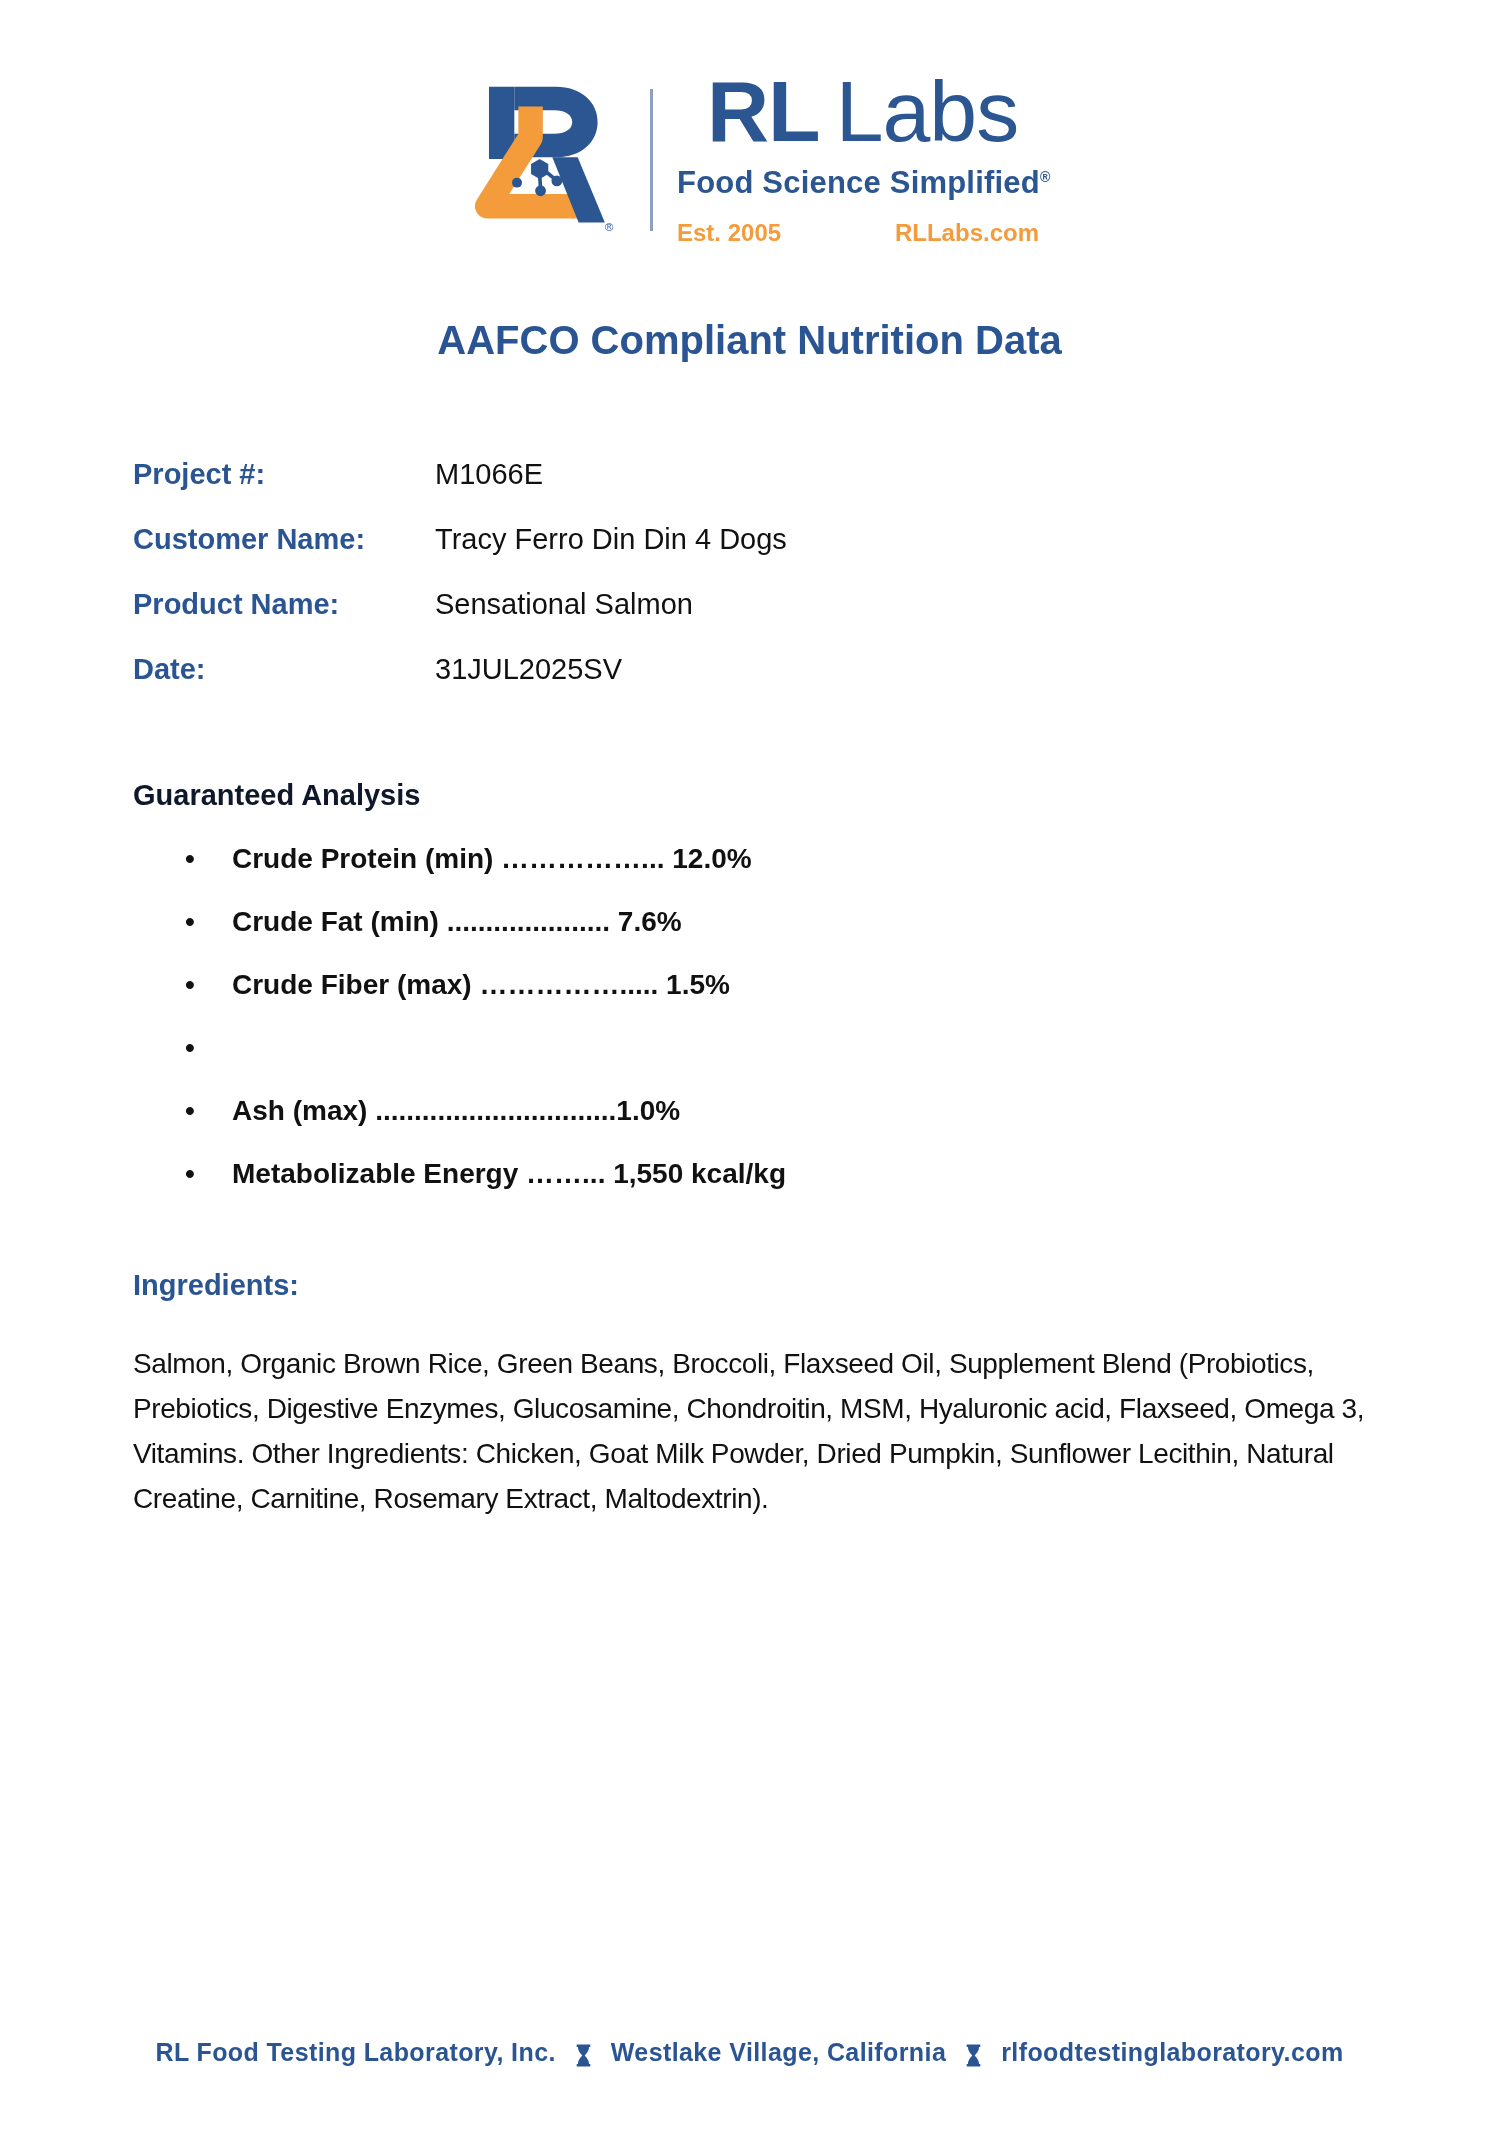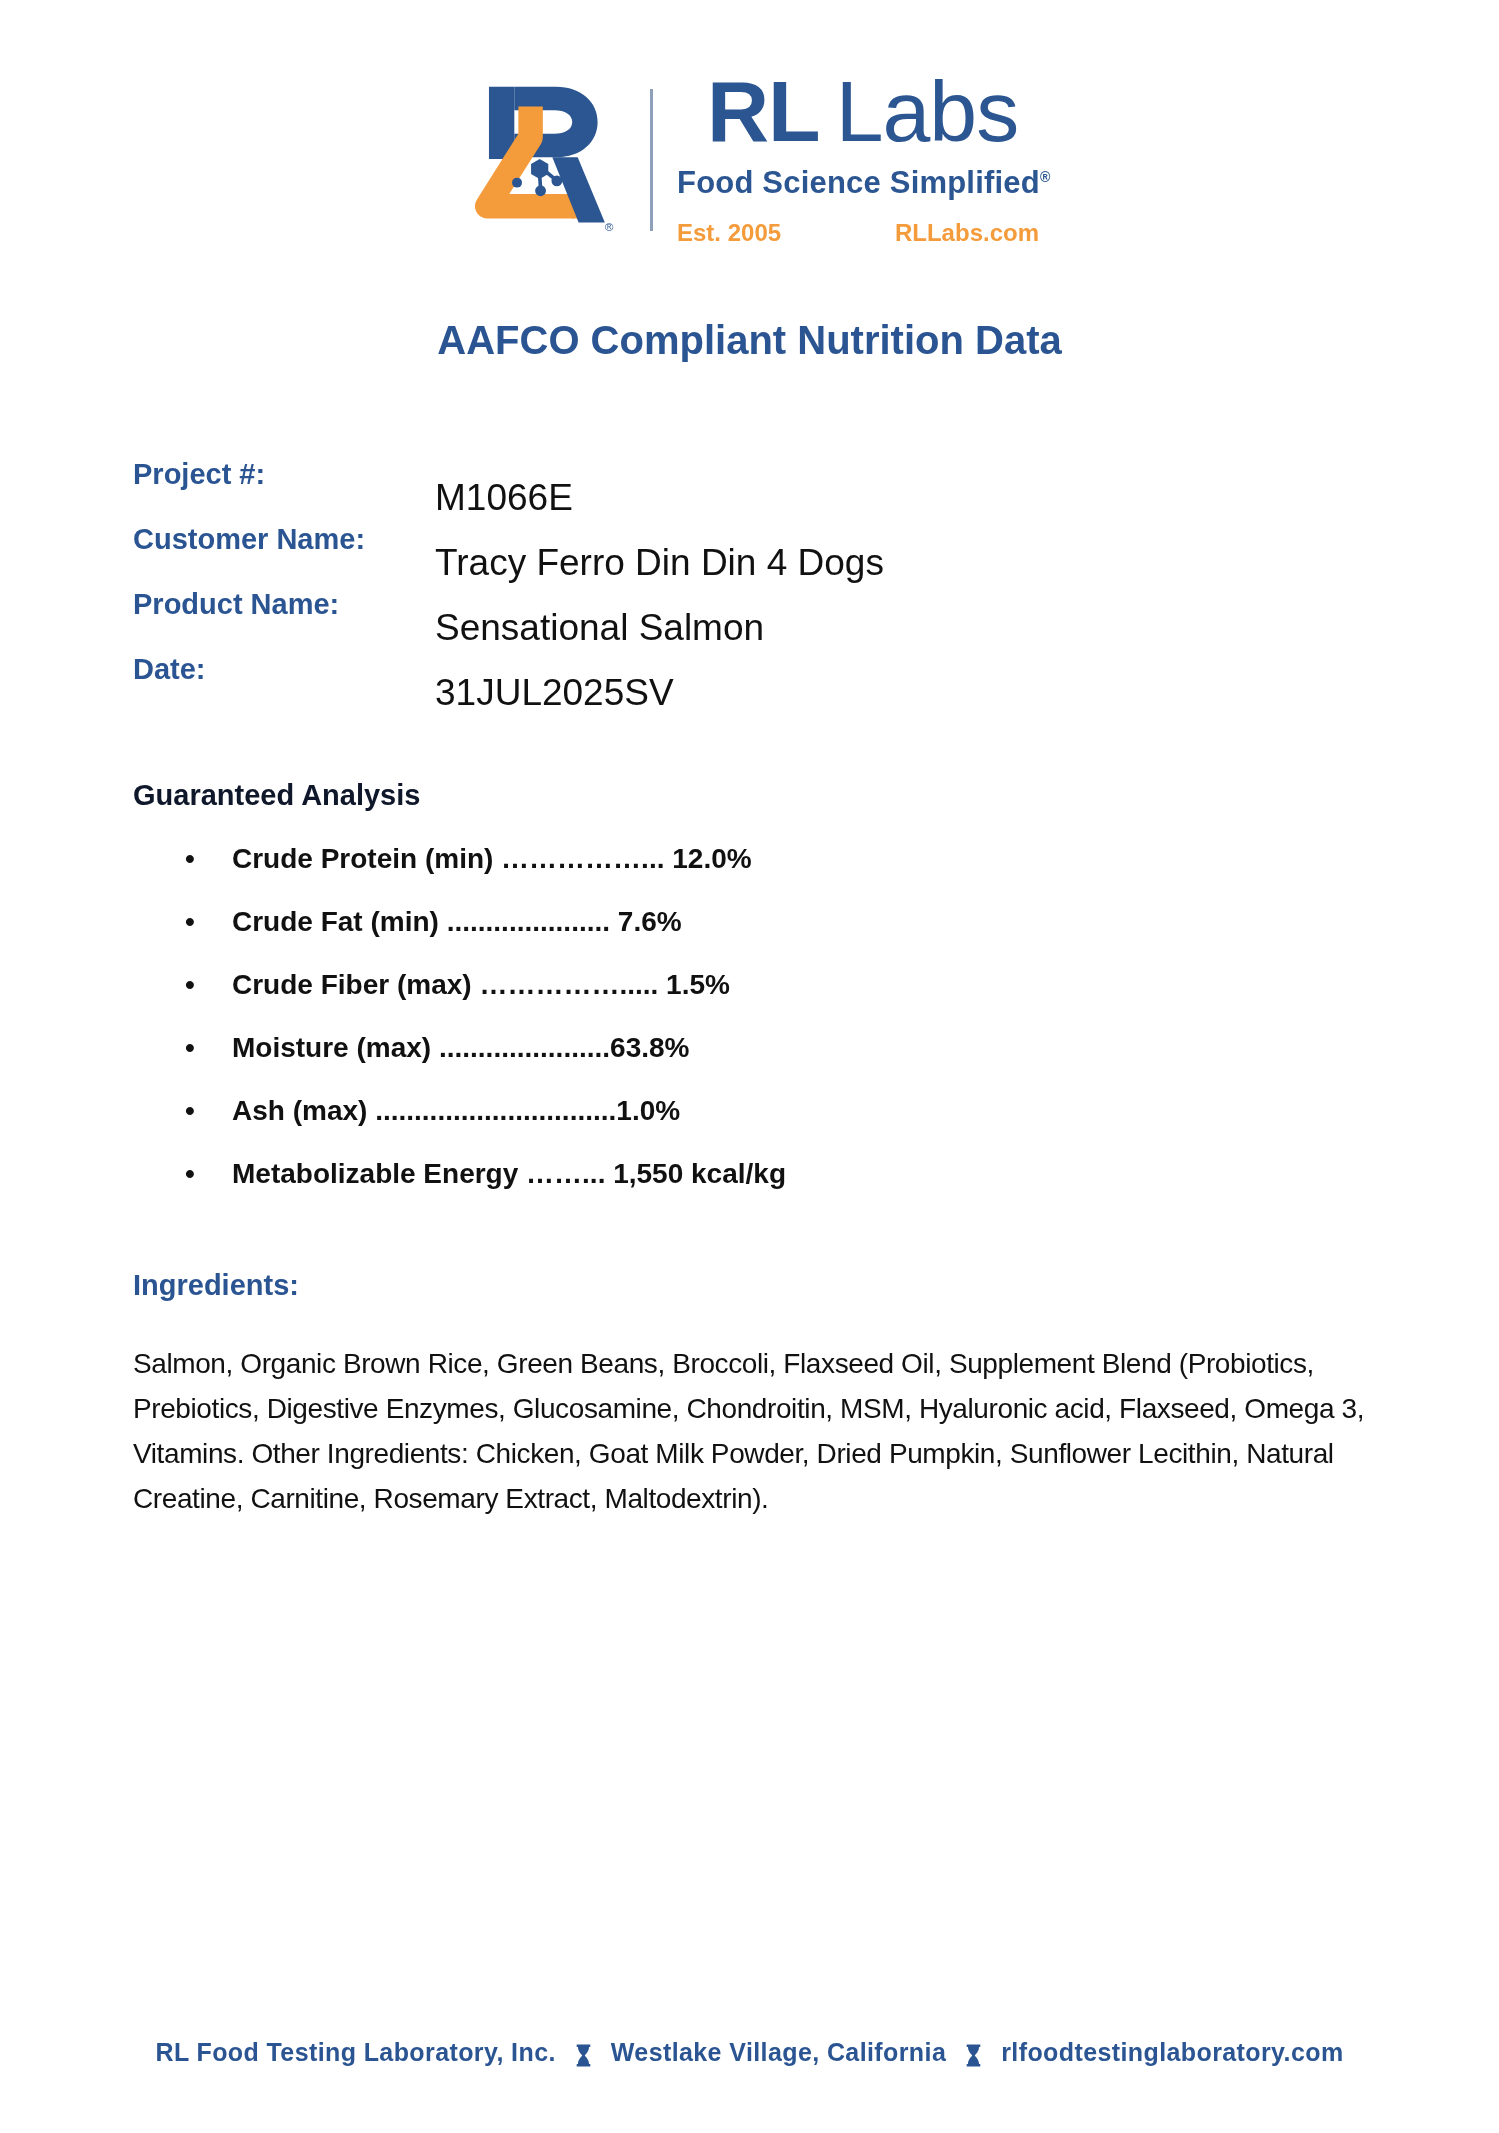--- a/index.html
+++ b/index.html
@@ -22,21 +22,21 @@
              color:#f49b3b; margin-top:18px; }
 
   
   .doc-title { position:absolute; top:318px; left:0; width:100%; text-align:center;
                font-size:40px; font-weight:bold; color:#2b5592; }
 
   
   .details { position:absolute; top:458px; left:133px; }
   .detail-row { display:flex; height:65px; align-items:flex-start; }
   .detail-label { width:302px; font-size:29px; font-weight:bold; color:#2b5592; }
-  .detail-value { font-size:37px; color:#111111;margin-top:19px; }
+  .detail-value { font-size:29px; color:#111111; }
 
   
   .ga-heading { position:absolute; top:779px; left:133px;
                 font-size:29px; font-weight:bold; color:#0f172a; }
   .ga-list { position:absolute; top:843px; left:185px; }
   .ga-item { display:flex; height:63px; align-items:flex-start;
              font-size:28px; font-weight:bold; color:#111111; white-space:pre; }
   .ga-bullet { width:47px; font-size:28px; }
 
   
@@ -123,21 +123,20 @@
     <div class="ga-item">
       <span class="ga-bullet">•</span>
       <span>Crude Fat (min) ..................... 7.6%</span>
     </div>
     <div class="ga-item">
       <span class="ga-bullet">•</span>
       <span>Crude Fiber (max) ……………..... 1.5%</span>
     </div>
     <div class="ga-item">
       <span class="ga-bullet">•</span>
-      <span>Moisture (max) ......................63.8%</span>
     </div>
     <div class="ga-item">
       <span class="ga-bullet">•</span>
       <span>Ash (max) ...............................1.0%</span>
     </div>
     <div class="ga-item">
       <span class="ga-bullet">•</span>
       <span>Metabolizable Energy ……... 1,550 kcal/kg</span>
     </div>
   </div>

